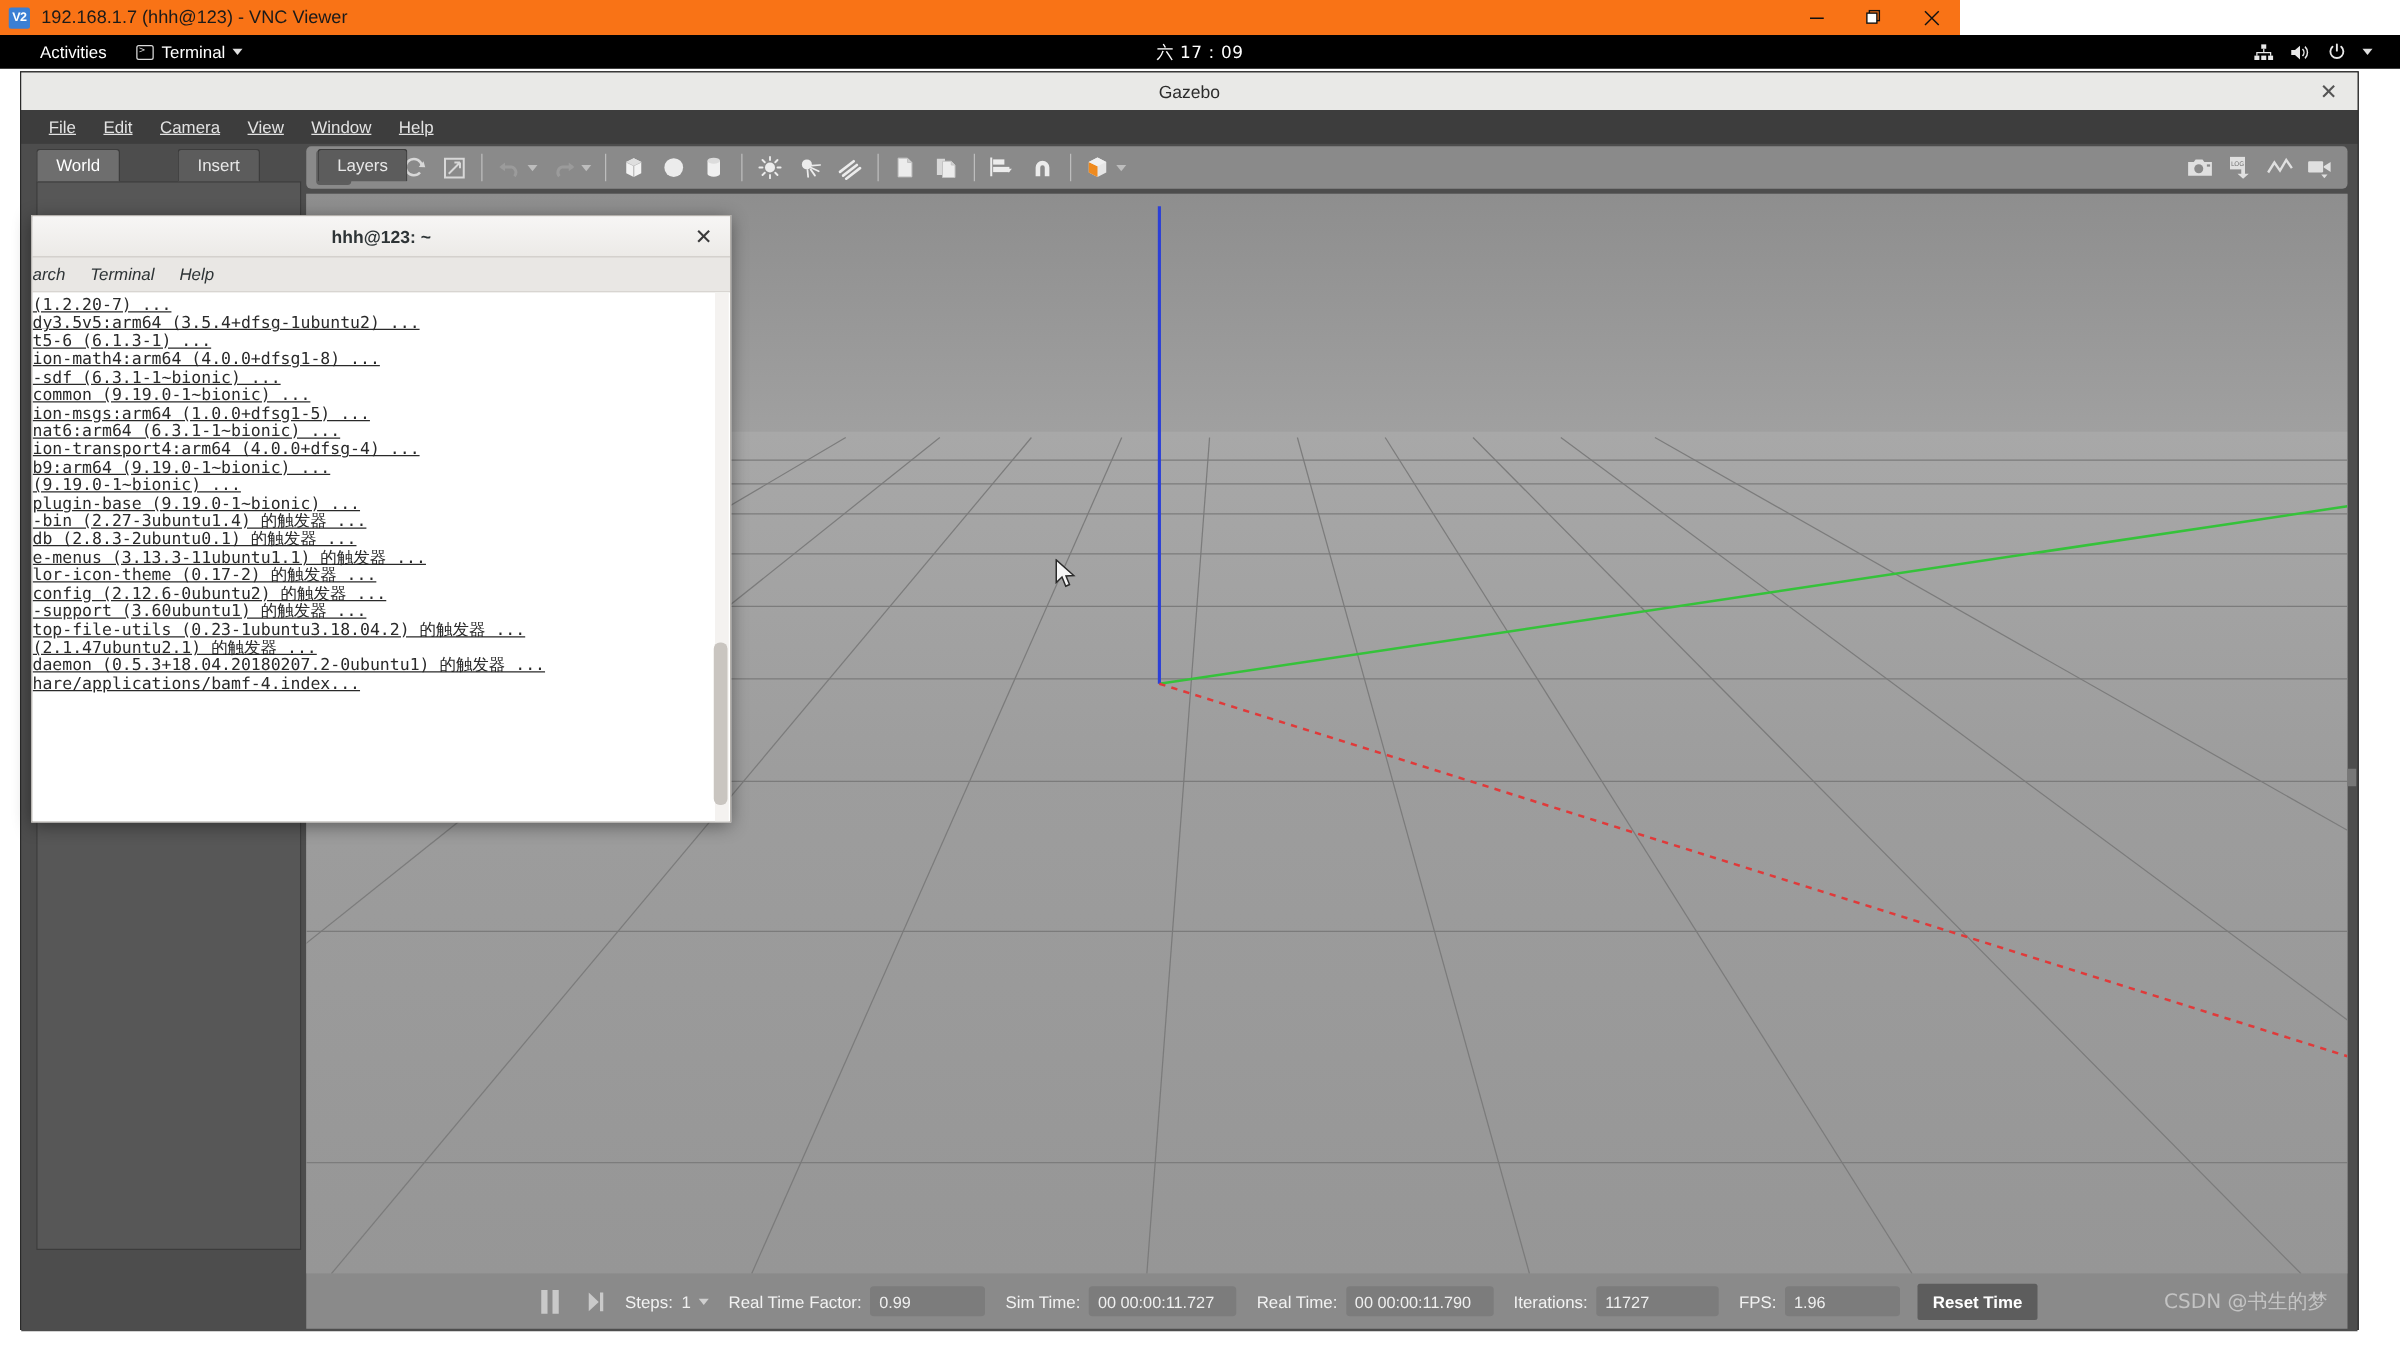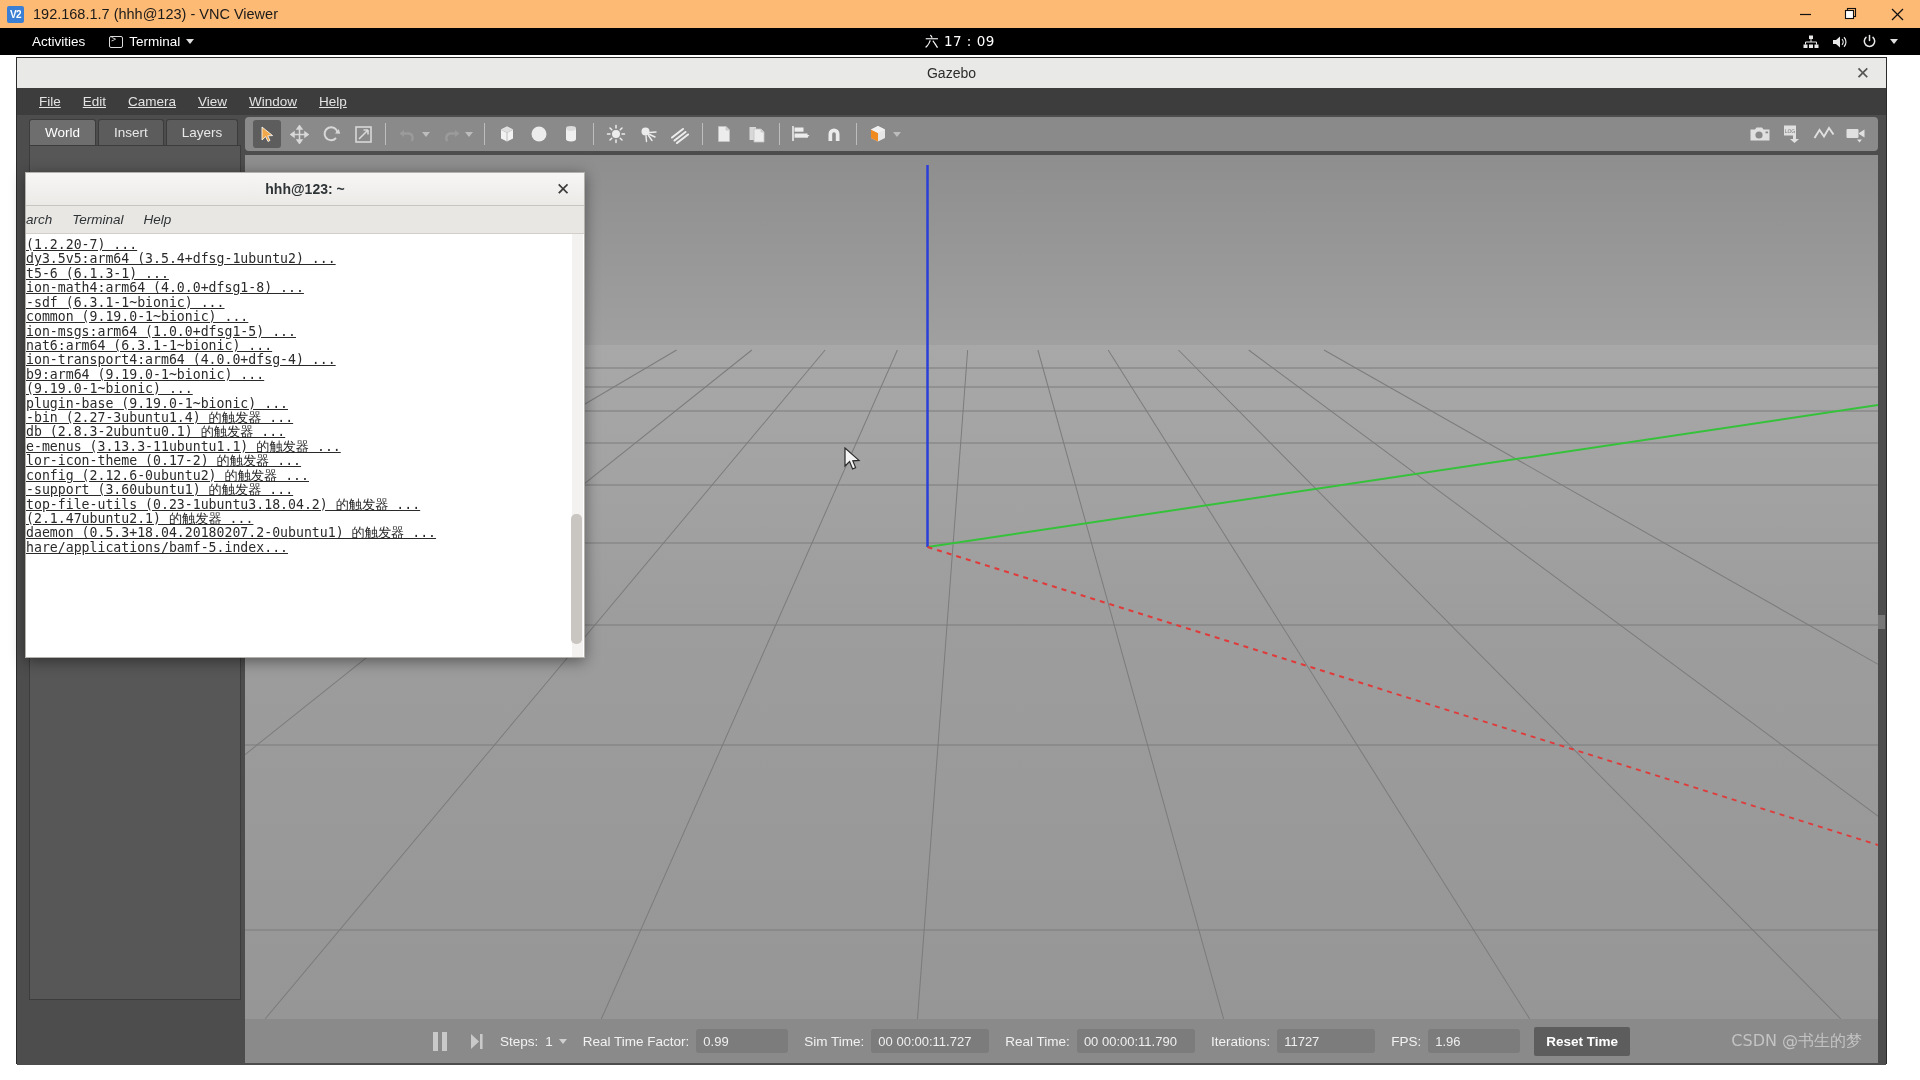--- a/index.html
+++ b/index.html
@@ -10,22 +10,22 @@
     background: #000;
     font-family: "Liberation Sans", sans-serif;
   }
 
   
   #vnc-window {
     position: absolute; inset: 0;
     background: #ffffff;
   }
   #vnc-titlebar {
-    position: absolute; left: 0; top: 0; width: 1920px; height: 28px;
-    background: #fdba74;
+    position: absolute; left: 0; top: 0; width: 1568px; height: 28px;
+    background: #f97316;
     display: flex; align-items: center;
   }
   #vnc-logo {
     width: 17px; height: 17px; margin-left: 7px; margin-right: 9px;
     background: #3b7fd4; border-radius: 2px;
     color: #fff; font-size: 10px; font-weight: bold;
     display: flex; align-items: center; justify-content: center;
     letter-spacing: -0.5px;
     font-family: "Liberation Sans", sans-serif;
   }
@@ -114,21 +114,21 @@
   .gz-menu {
     font-size: 13.5px; color: #e3e3e3;
   }
   .gz-menu span.ul { text-decoration: underline; }
 
   #gz-body { position: relative; height: 950px; background: #4d4d4d; }
 
   
   #gz-tabs {
     position: absolute; left: 12px; top: 4px;
-    display: flex; align-items: center; z-index: 5;
+    display: flex; align-items: center; z-index: 5; gap: 44px;
   }
   .gz-tab {
     height: 26px; padding: 0 15px;
     display: flex; align-items: center;
     font-size: 13.5px; color: #e8e8e8;
     background: #5c5c5c; border: 1px solid #3c3c3c;
     border-bottom: none;
     border-radius: 3px 3px 0 0;
     margin-right: 2px;
   }
@@ -647,21 +647,21 @@
           <div class="term-line">plugin-base (9.19.0-1~bionic) ...</div>
           <div class="term-line">-bin (2.27-3ubuntu1.4) 的触发器 ...</div>
           <div class="term-line">db (2.8.3-2ubuntu0.1) 的触发器 ...</div>
           <div class="term-line">e-menus (3.13.3-11ubuntu1.1) 的触发器 ...</div>
           <div class="term-line">lor-icon-theme (0.17-2) 的触发器 ...</div>
           <div class="term-line">config (2.12.6-0ubuntu2) 的触发器 ...</div>
           <div class="term-line">-support (3.60ubuntu1) 的触发器 ...</div>
           <div class="term-line">top-file-utils (0.23-1ubuntu3.18.04.2) 的触发器 ...</div>
           <div class="term-line">(2.1.47ubuntu2.1) 的触发器 ...</div>
           <div class="term-line">daemon (0.5.3+18.04.20180207.2-0ubuntu1) 的触发器 ...</div>
-          <div class="term-line">hare/applications/bamf-5.index...</div>
+          <div class="term-line">hare/applications/bamf-4.index...</div>
         </div>
       <div id="term-scrollbar">
         <div id="term-scrollthumb"></div>
       </div>
     </div>
   </div>
 
 </div>
 
 </body></html>

